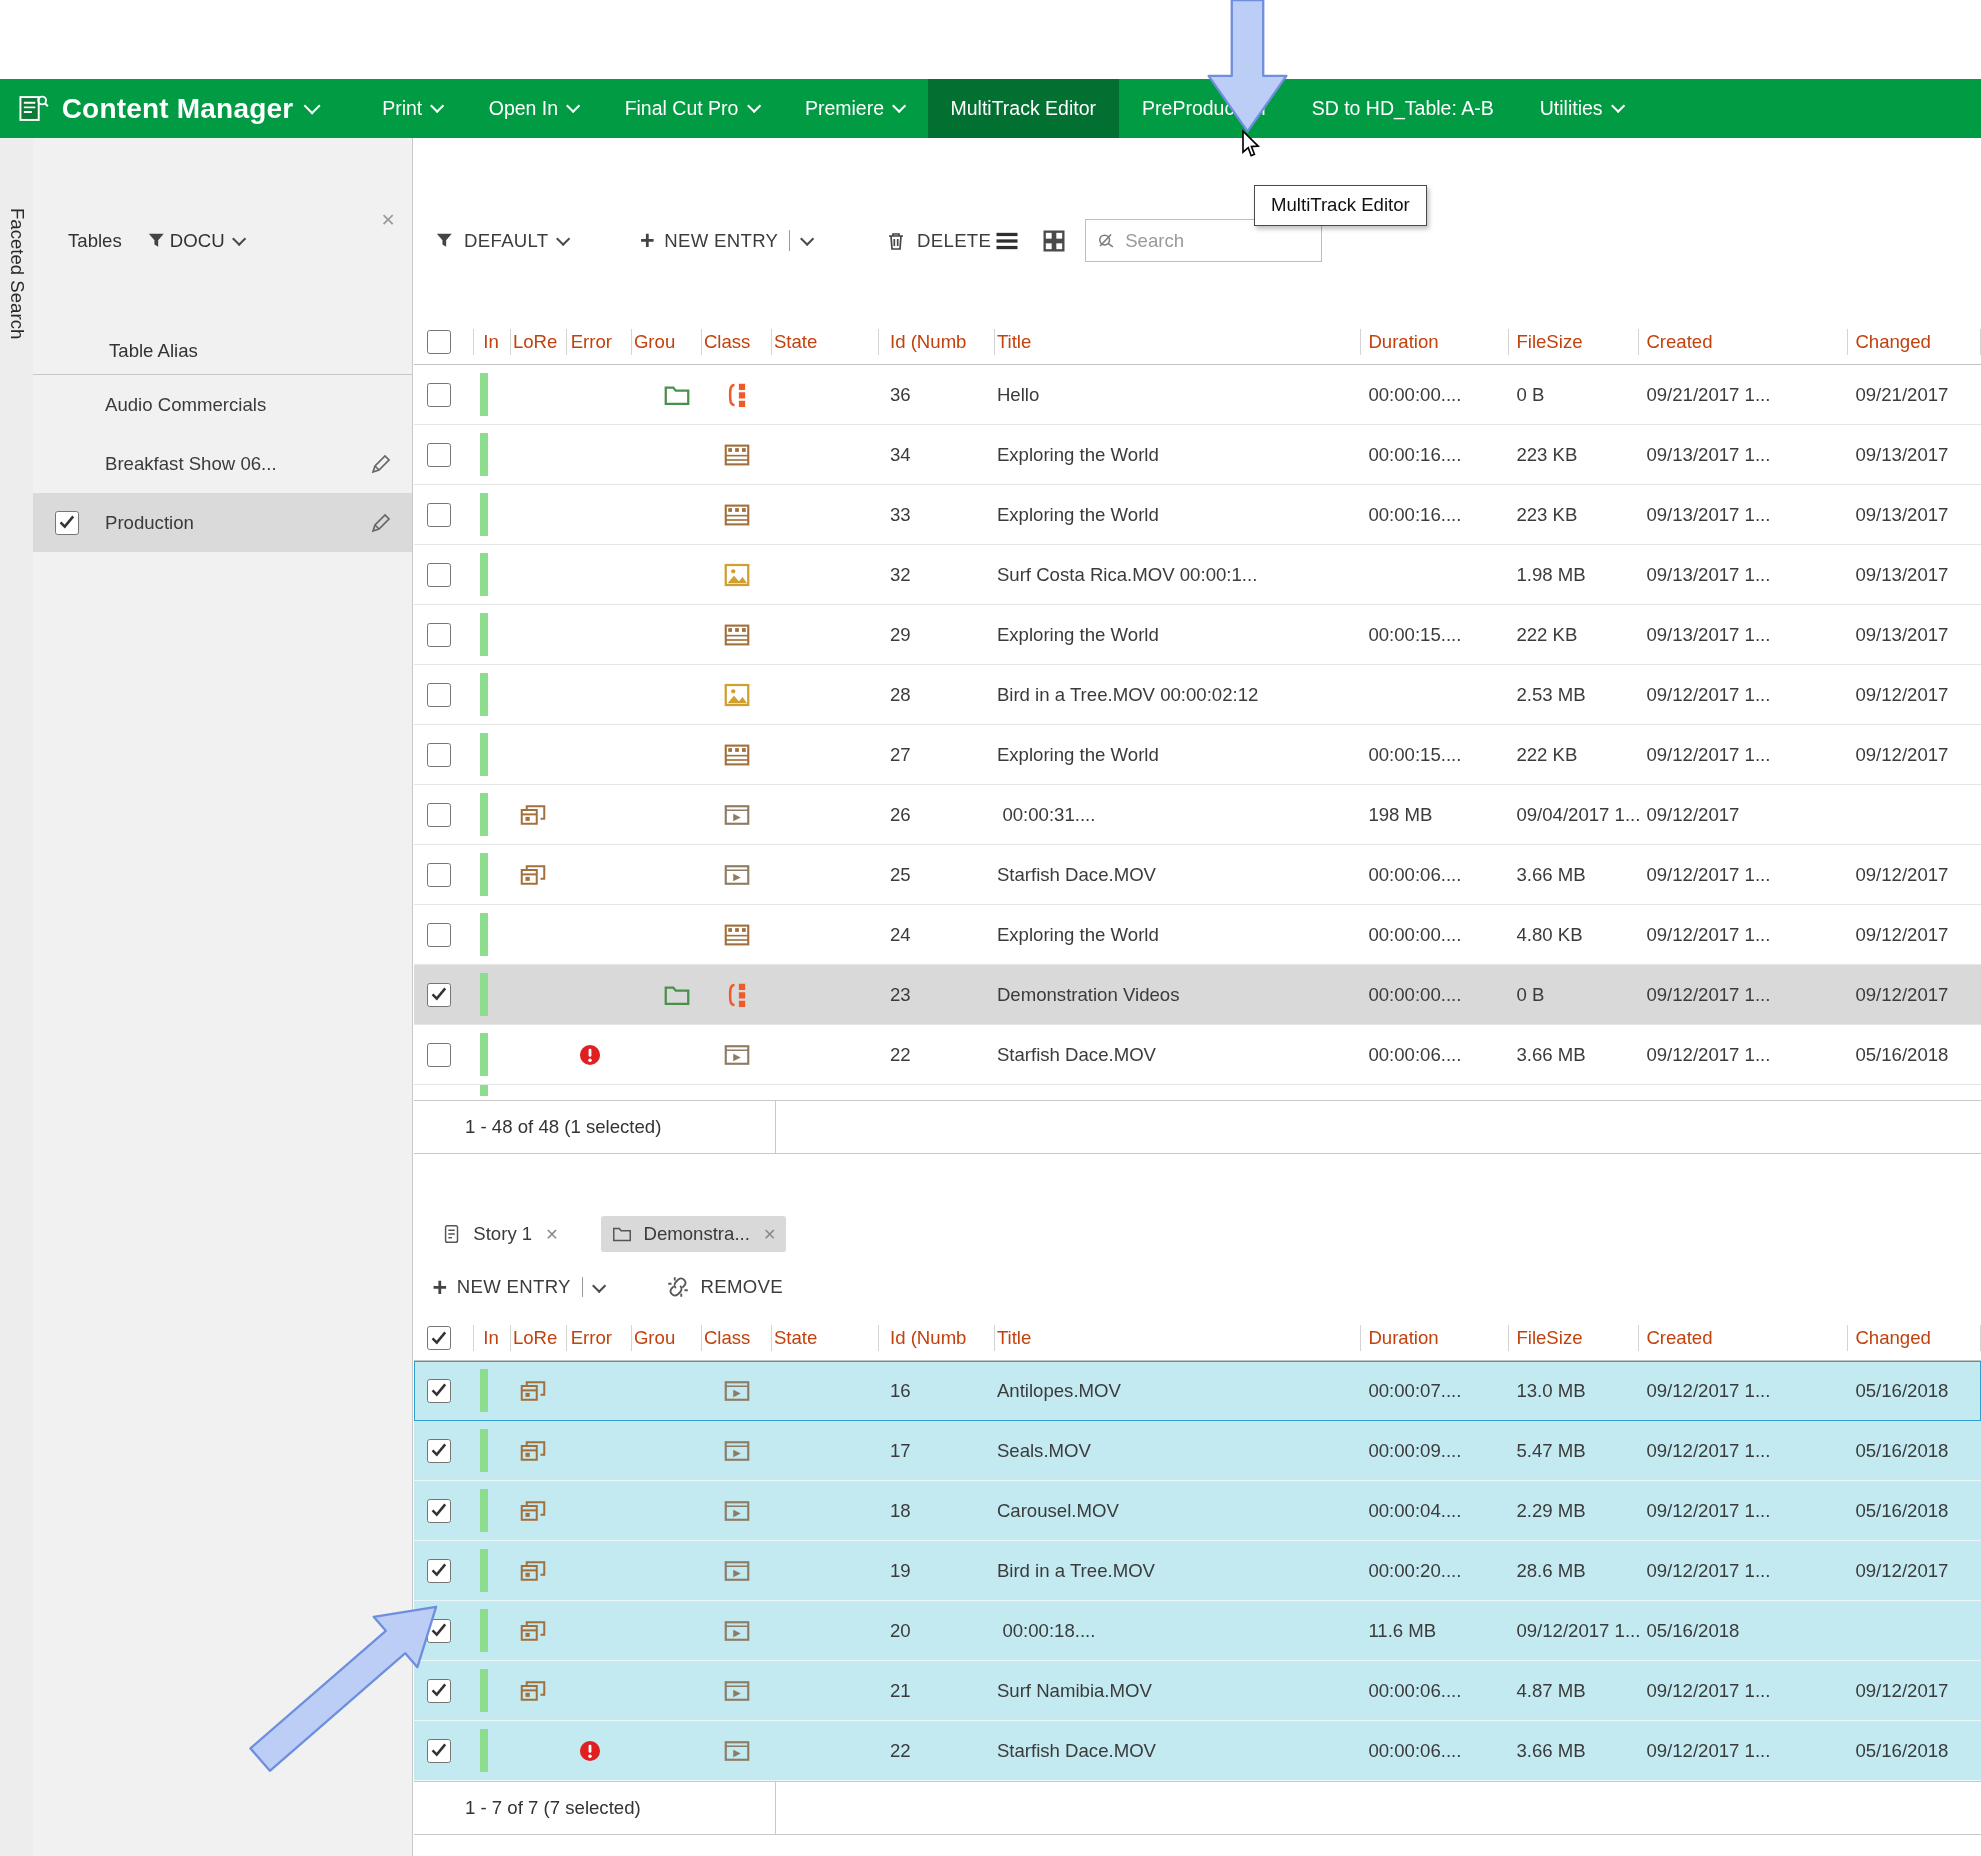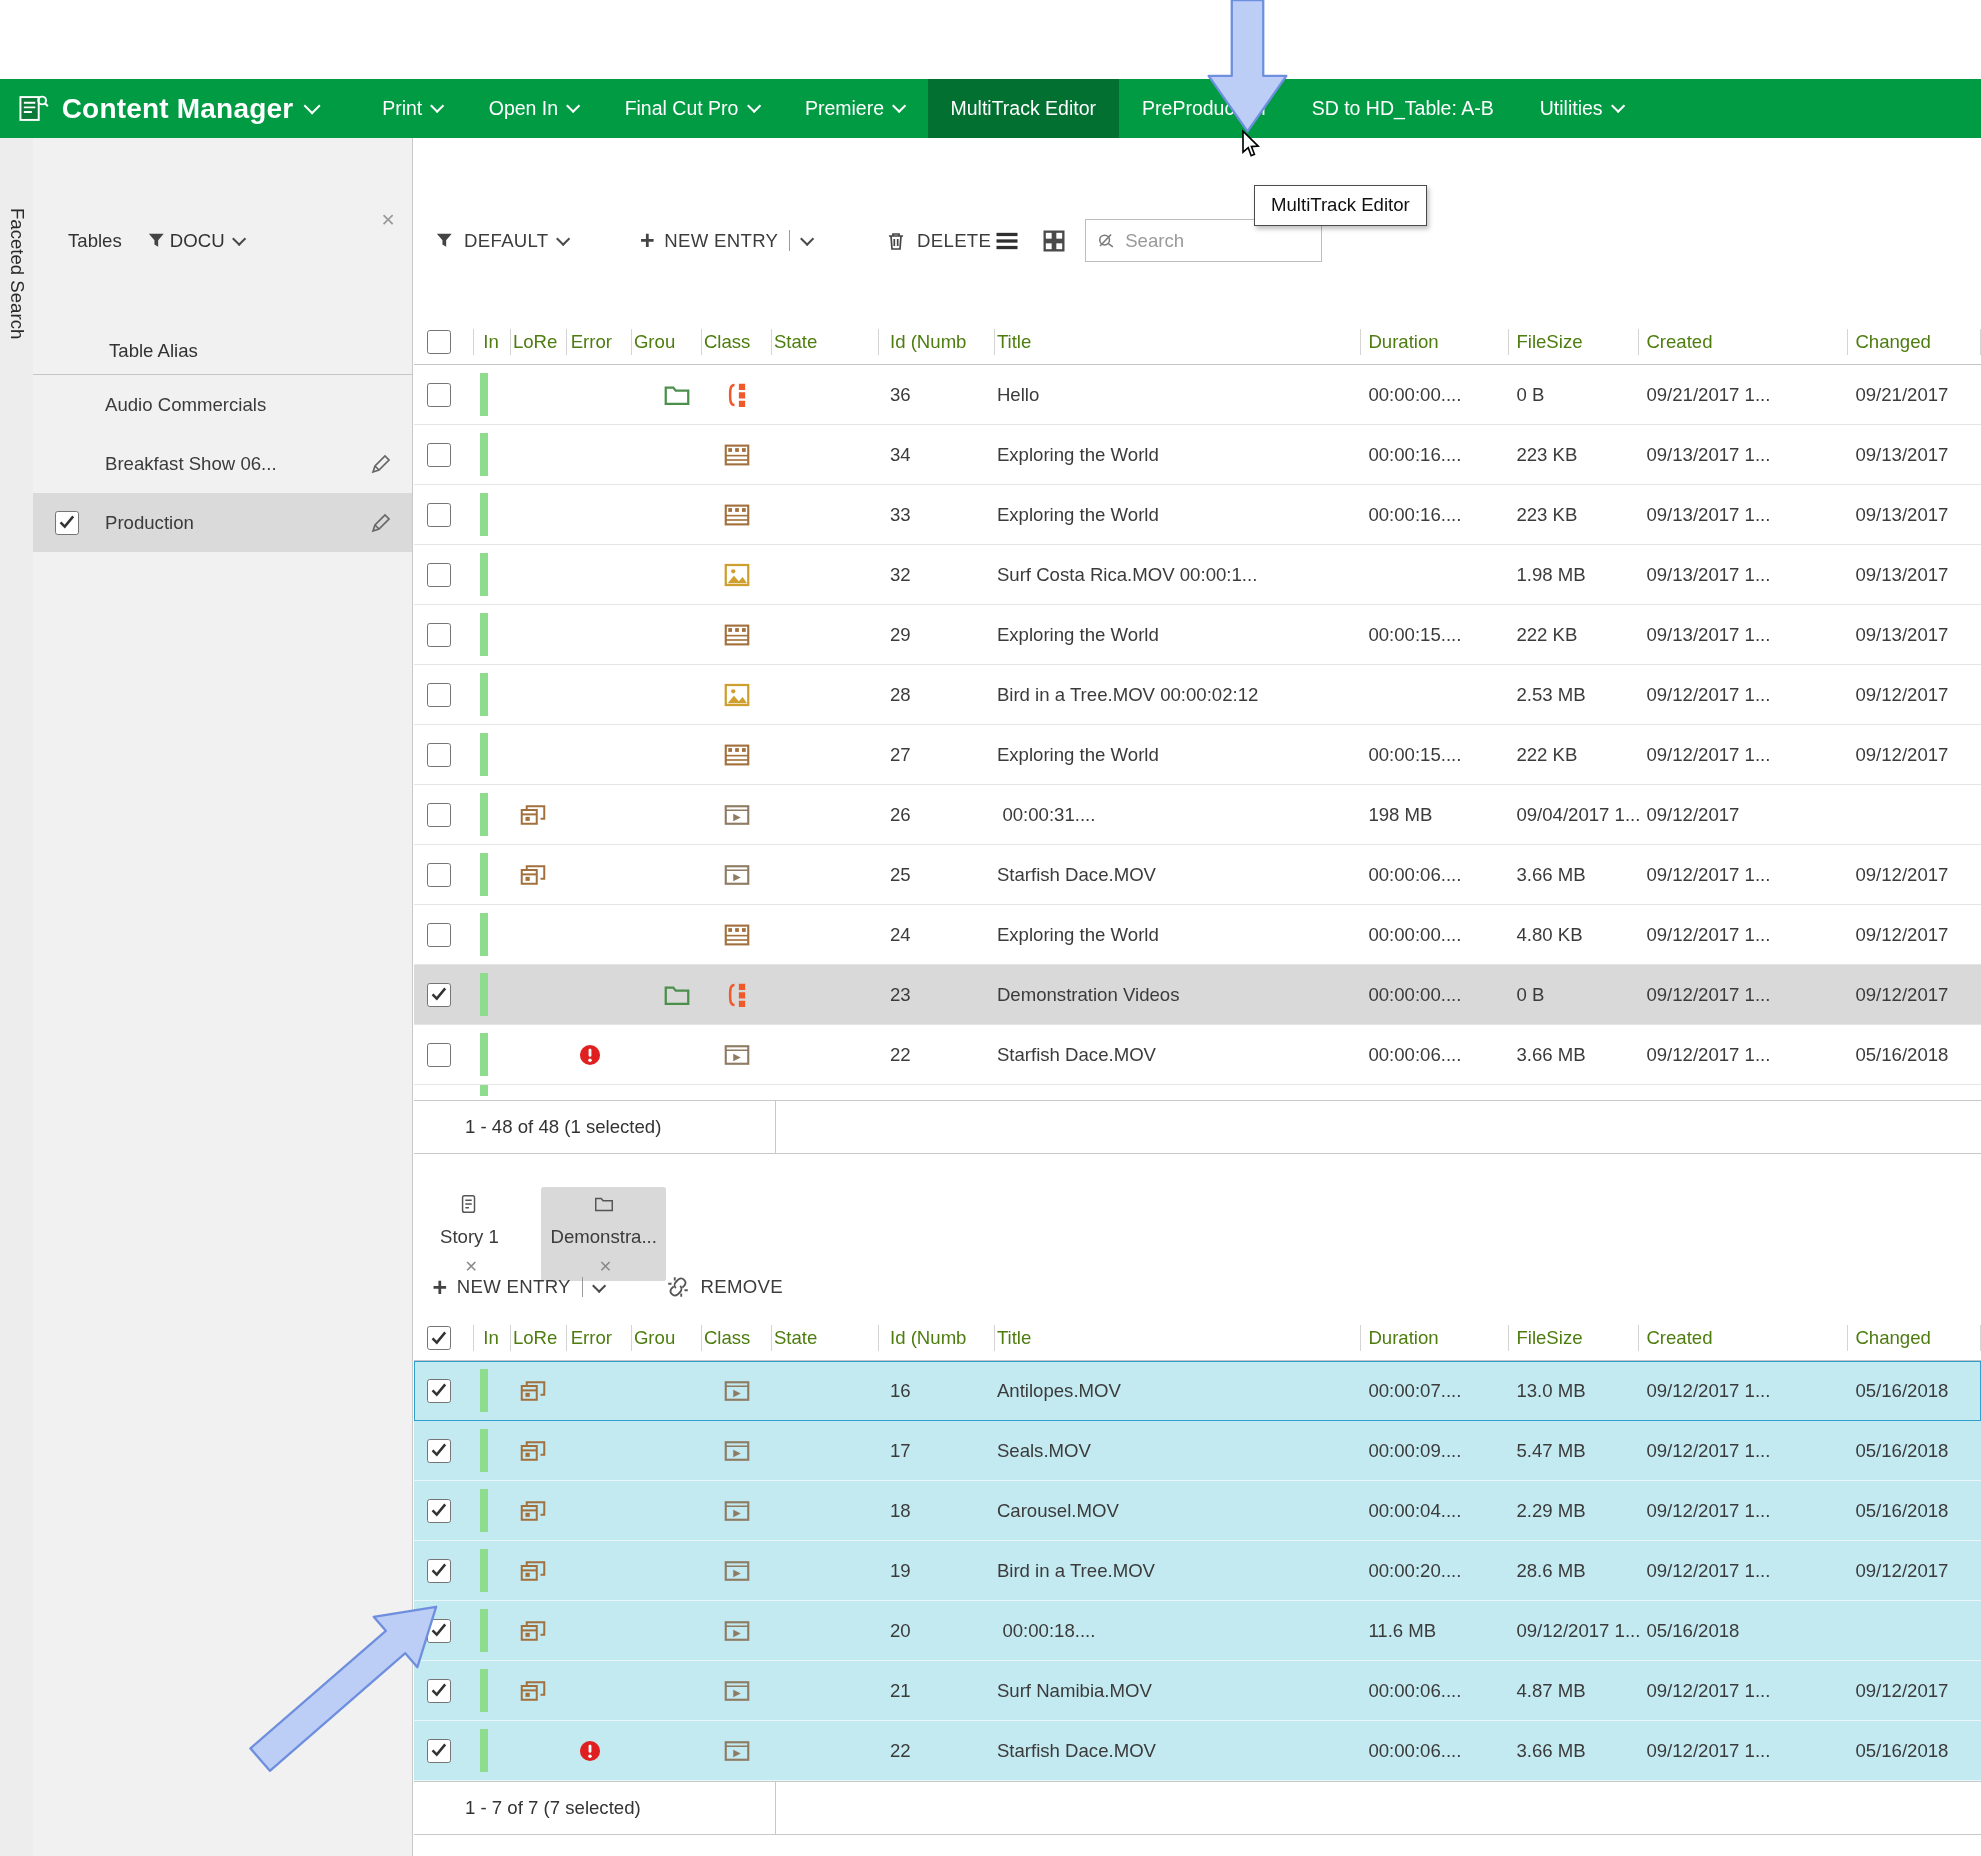--- a/index.html
+++ b/index.html
@@ -57,21 +57,21 @@
   .tb-btn{display:flex;align-items:center;gap:9.3px;font-size:18.6px;color:#3c3c3c;letter-spacing:0.3px;white-space:nowrap;}
   .tb-btn .chev-dark{margin-top:-1.9px;}
   .plus{font-size:25px;font-weight:bold;color:#444;line-height:1;}
   .split{width:0.9px;height:20.4px;background:#9a9a9a;margin:0 1.9px;}
   .tb-right{display:flex;align-items:center;gap:15px;height:45px;}
   .searchbox{width:237px;height:43px;border:0.9px solid #bdbdbd;background:#fff;display:flex;align-items:center;padding-left:7.4px;box-sizing:border-box;}
   .searchbox input{border:none;outline:none;font-size:18.6px;color:#444;width:176px;margin-left:5.6px;font-family:inherit;background:transparent;}
   .searchbox input::placeholder{color:#9a9a9a;}
   
   .grid-head,.grid-row{display:grid;grid-template-columns:60px 37px 56px 65px 70px 70px 107px 116px 366px 148px 130px 209px minmax(0,1fr);}
-  .grid-head{height:44px;border-bottom:1.9px solid #c4c4c4;align-items:center;font-size:18.6px;color:#4d7c0f;}
+  .grid-head{height:44px;border-bottom:1.9px solid #c4c4c4;align-items:center;font-size:18.6px;color:#c2410c;}
   .grid-head .cell{position:relative;height:100%;display:flex;align-items:center;overflow:hidden;white-space:nowrap;}
   .grid-head .cell::after{content:"";position:absolute;right:0;top:9.3px;bottom:9.3px;width:0.9px;background:#d4d4d4;}
   .grid-row{height:59px;border-bottom:0.9px solid #e6e6e6;align-items:center;font-size:18.6px;}
   .grid-row .cell{display:flex;align-items:center;height:100%;overflow:hidden;white-space:nowrap;}
   .sel-gray{background:#d9d9d9;}
   .sel-cyan{background:#c3e9f1;border-bottom:0.9px solid #e9f7fa;}
   .focus{outline:1.9px solid #2f9fd0;outline-offset:-1.9px;}
   .c-check{padding-left:13px;}
   .c-in{padding-left:5.6px;}
   .c-lore{padding-left:5.6px;}
@@ -89,21 +89,21 @@
   .h-dur,.h-size,.h-created,.h-changed{padding-left:7.4px;}
   .inbar{width:8.3px;height:43px;background:#8edc8e;}
   .icon{display:inline-flex;align-items:center;justify-content:center;width:32px;height:32px;flex:none;}
   .sliver{height:15px;overflow:hidden;}
   .sliver .inbar{margin-left:66px;height:11px;display:block;}
   .footer-bar{height:52px;border-top:0.9px solid #c9c9c9;border-bottom:0.9px solid #c9c9c9;display:flex;align-items:center;}
   .footer-inner{width:362px;height:100%;border-right:0.9px solid #c9c9c9;display:flex;align-items:center;
     padding-left:51px;box-sizing:border-box;font-size:18.6px;color:#333;white-space:nowrap;}
   .gap2{height:56px;}
   .chips-row{height:48px;display:flex;align-items:center;padding-left:16.7px;gap:33px;}
-  .chip{display:flex;align-items:center;gap:9.3px;font-size:18.6px;color:#3b3b3b;padding:5.6px 9.3px;flex-direction:column;}
+  .chip{display:flex;align-items:center;gap:9.3px;font-size:18.6px;color:#3b3b3b;padding:5.6px 9.3px;}
   .chip.chip-gray{background:#d9d9d9;border-radius:2.8px;}
   .chip-x{color:#8a8a8a;font-size:16px;font-weight:bold;margin-left:3.7px;}
   .chip .icon{width:24px;height:24px;}
   .toolbar2{height:58px;display:flex;align-items:center;padding-left:18.6px;gap:61px;}
   .bottom-fill{height:42px;background:#fff;}
 </style>
 </head>
 <body>
 
 <div class="app-header">

